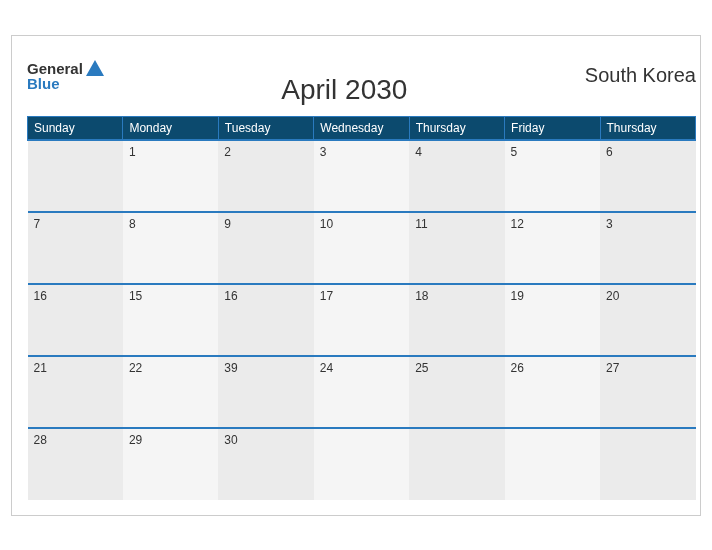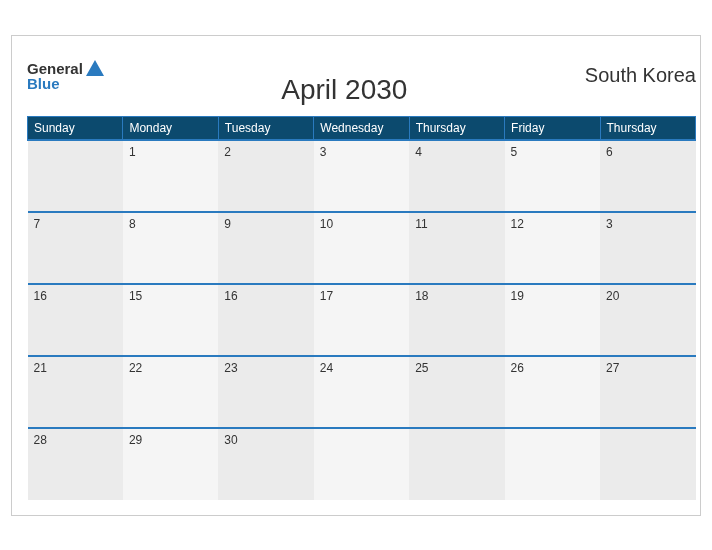--- a/index.html
+++ b/index.html
@@ -157,21 +157,21 @@
           <td>15</td>
           <td>16</td>
           <td>17</td>
           <td>18</td>
           <td>19</td>
           <td>20</td>
         </tr>
         <tr>
           <td>21</td>
           <td>22</td>
-          <td>23</td>
+          <td>39</td>
           <td>24</td>
           <td>25</td>
           <td>26</td>
           <td>27</td>
         </tr>
         <tr>
           <td>28</td>
           <td>29</td>
           <td>30</td>
           <td></td>

